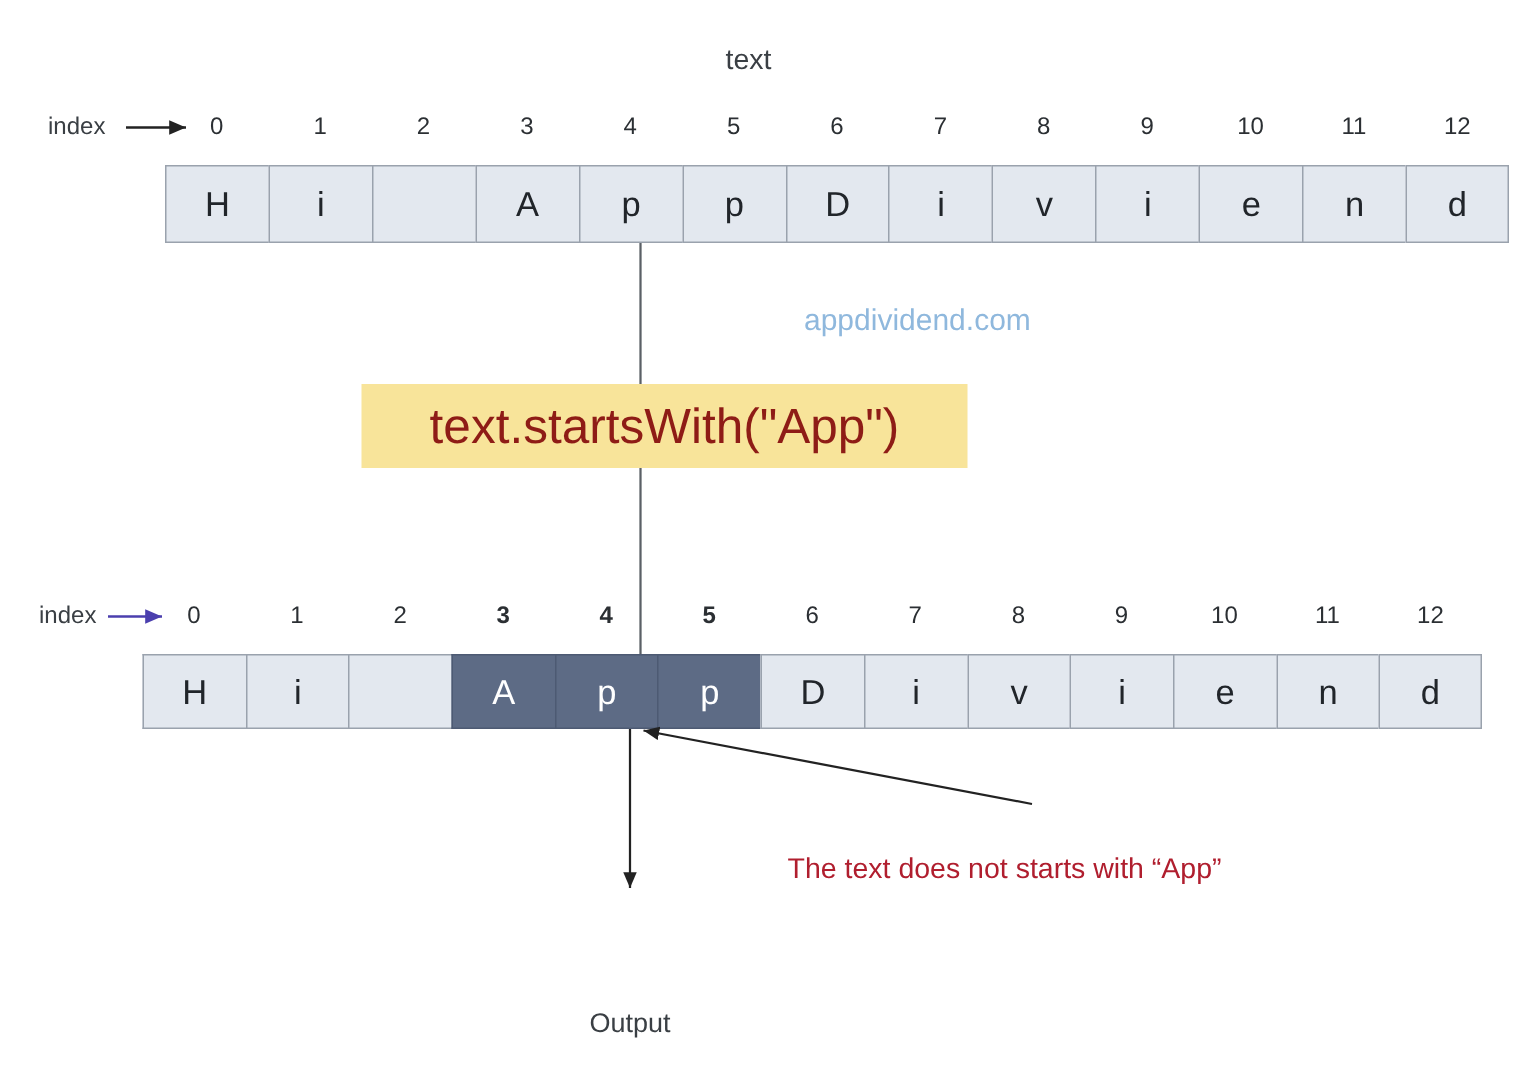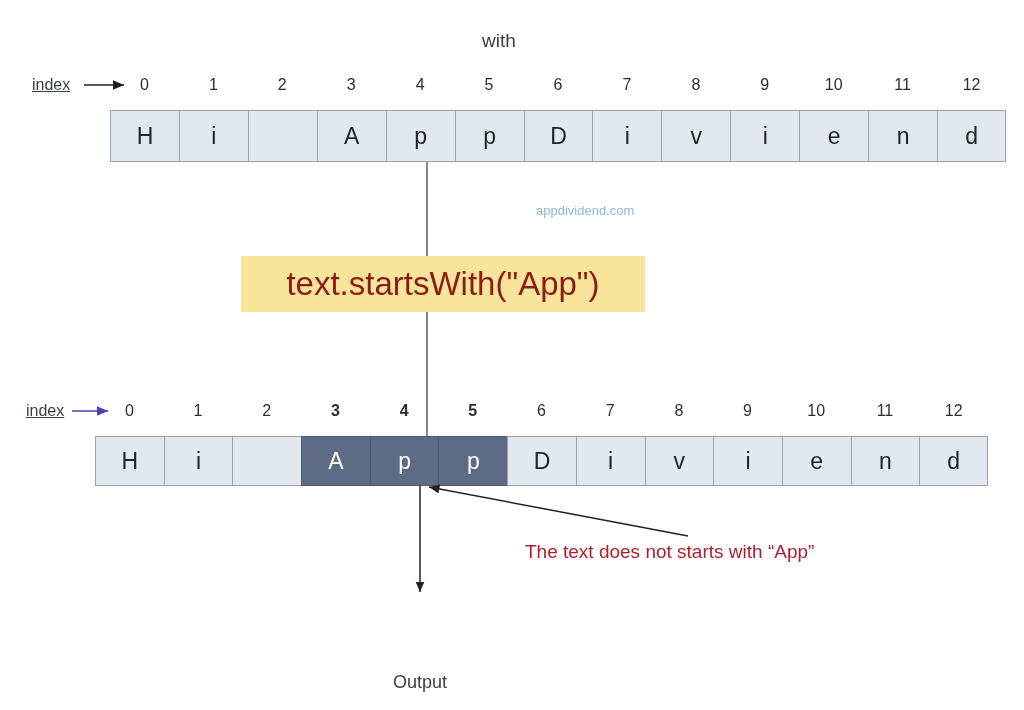--- a/index.html
+++ b/index.html
@@ -32,21 +32,20 @@
     color: #3a3f44;
     text-align: center;
     white-space: nowrap;
   }
 
   
   .index-label {
     font-size: 16px;
     color: #3a3f44;
     white-space: nowrap;
-    text-decoration: underline;
   }
   .index-num {
     position: absolute;
     font-size: 16px;
     color: #2b2f33;
     text-align: center;
     white-space: nowrap;
   }
   .index-num.bold { font-weight: bold; }
 
@@ -106,44 +105,45 @@
     text-align: center;
     white-space: nowrap;
   }
 
   
   .annotation {
     position: absolute;
     font-size: 19px;
     color: #b01e2e;
     white-space: nowrap;
+    margin-top: 28px;
   }
 
   
   .watermark {
     position: absolute;
-    font-size: 13px;
+    font-size: 20px;
     color: #8fb8dd;
     white-space: nowrap;
   }
 
   svg.overlay {
     position: absolute;
     left: 0; top: 0;
     width: 1024px;
     height: 710px;
     pointer-events: none;
   }
 </style>
 </head>
 <body>
 
 <div class="stage">
 
-  <div class="abs title-text" style="left:439px; top:30px; width:120px;">with</div>
+  <div class="abs title-text" style="left:439px; top:30px; width:120px;">text</div>
 
   <div class="abs index-label" style="left:32px; top:76px;">index</div>
 
   <div class="abs" id="top-index-nums" style="left:110px; top:76px; width:896px; height:22px;">
       <div class="index-num" style="left: 0px; width: 68.9231px;">0</div>
       <div class="index-num" style="left: 68.9231px; width: 68.9231px;">1</div>
       <div class="index-num" style="left: 137.846px; width: 68.9231px;">2</div>
       <div class="index-num" style="left: 206.769px; width: 68.9231px;">3</div>
       <div class="index-num" style="left: 275.692px; width: 68.9231px;">4</div>
       <div class="index-num" style="left: 344.615px; width: 68.9231px;">5</div>

